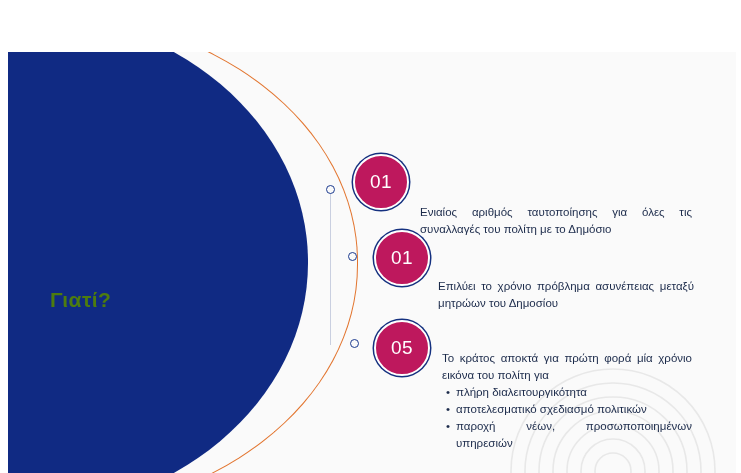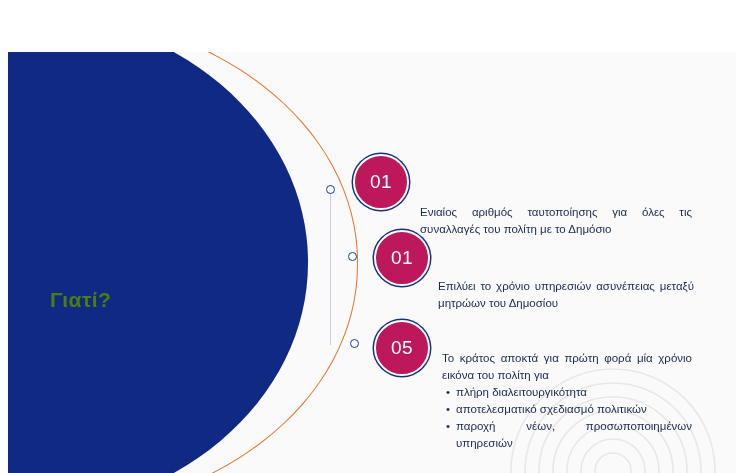--- a/index.html
+++ b/index.html
@@ -178,21 +178,21 @@
 
   <div class="item" id="item1">
     <span class="dot"></span>
     <span class="num-circle">01</span>
     <div class="item-text">Ενιαίος αριθμός ταυτοποίησης για όλες τις συναλλαγές του πολίτη με το Δημόσιο</div>
   </div>
 
   <div class="item" id="item2">
     <span class="dot"></span>
     <span class="num-circle">01</span>
-    <div class="item-text">Επιλύει το χρόνιο υπηρεσιών ασυνέπειας μεταξύ μητρώων του Δημοσίου</div>
+    <div class="item-text">Επιλύει το χρόνιο πρόβλημα ασυνέπειας μεταξύ μητρώων του Δημοσίου</div>
   </div>
 
   <div class="item" id="item3">
     <span class="dot"></span>
     <span class="num-circle">05</span>
     <div class="item-text">
       <div>Το κράτος αποκτά για πρώτη φορά μία χρόνιο εικόνα του πολίτη για</div>
       <ul class="bullets">
         <li>πλήρη διαλειτουργικότητα</li>
         <li>αποτελεσματικό σχεδιασμό πολιτικών</li>

